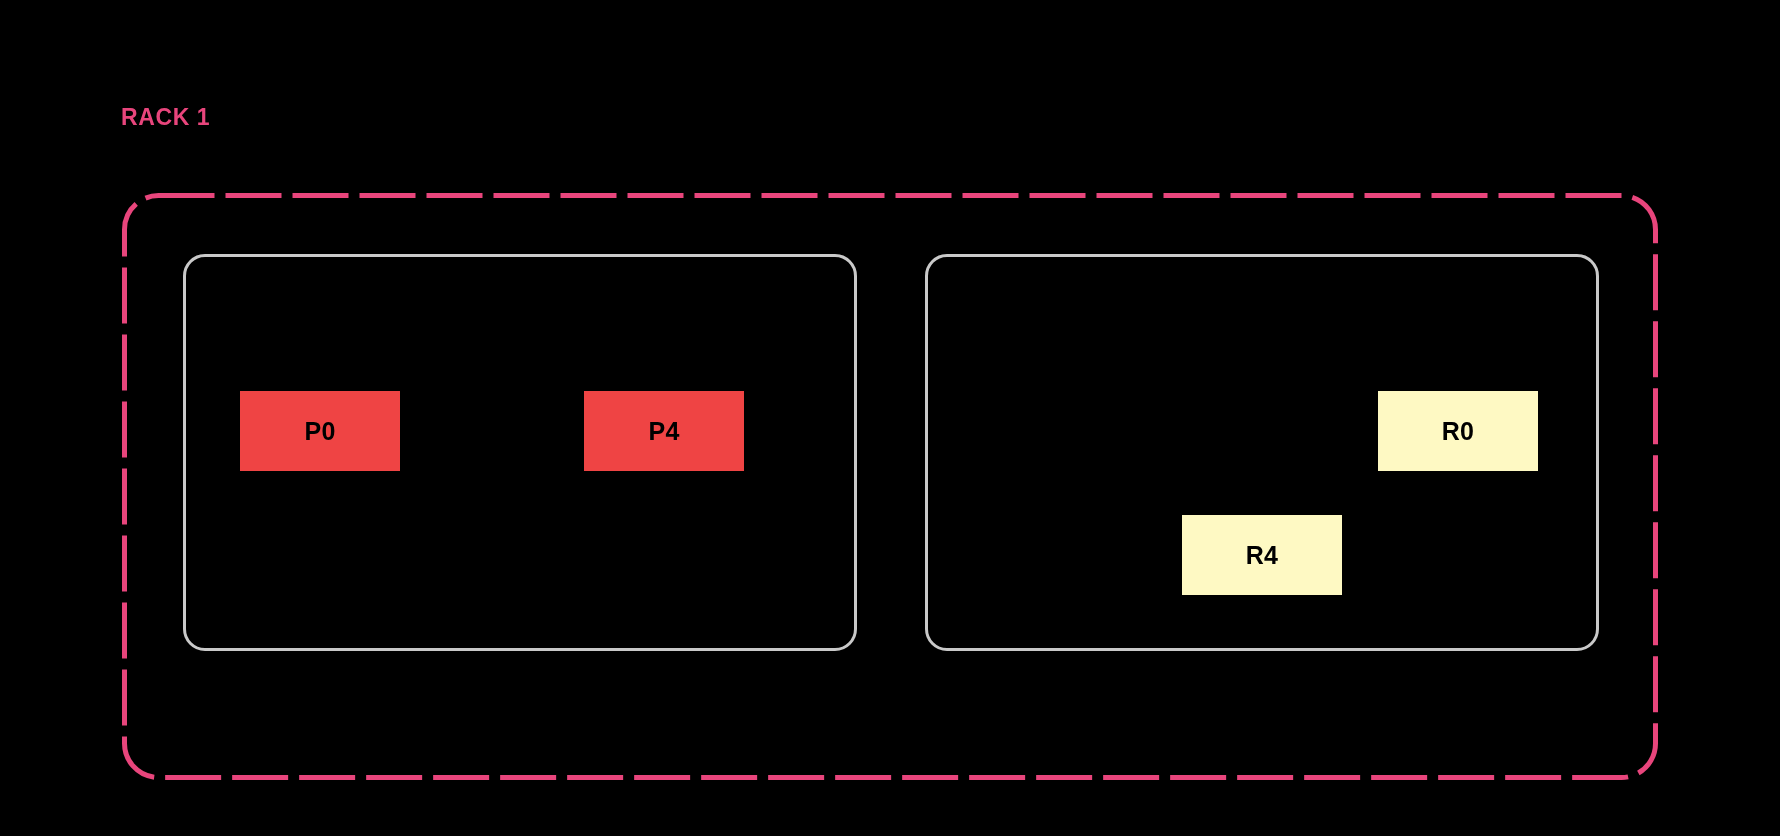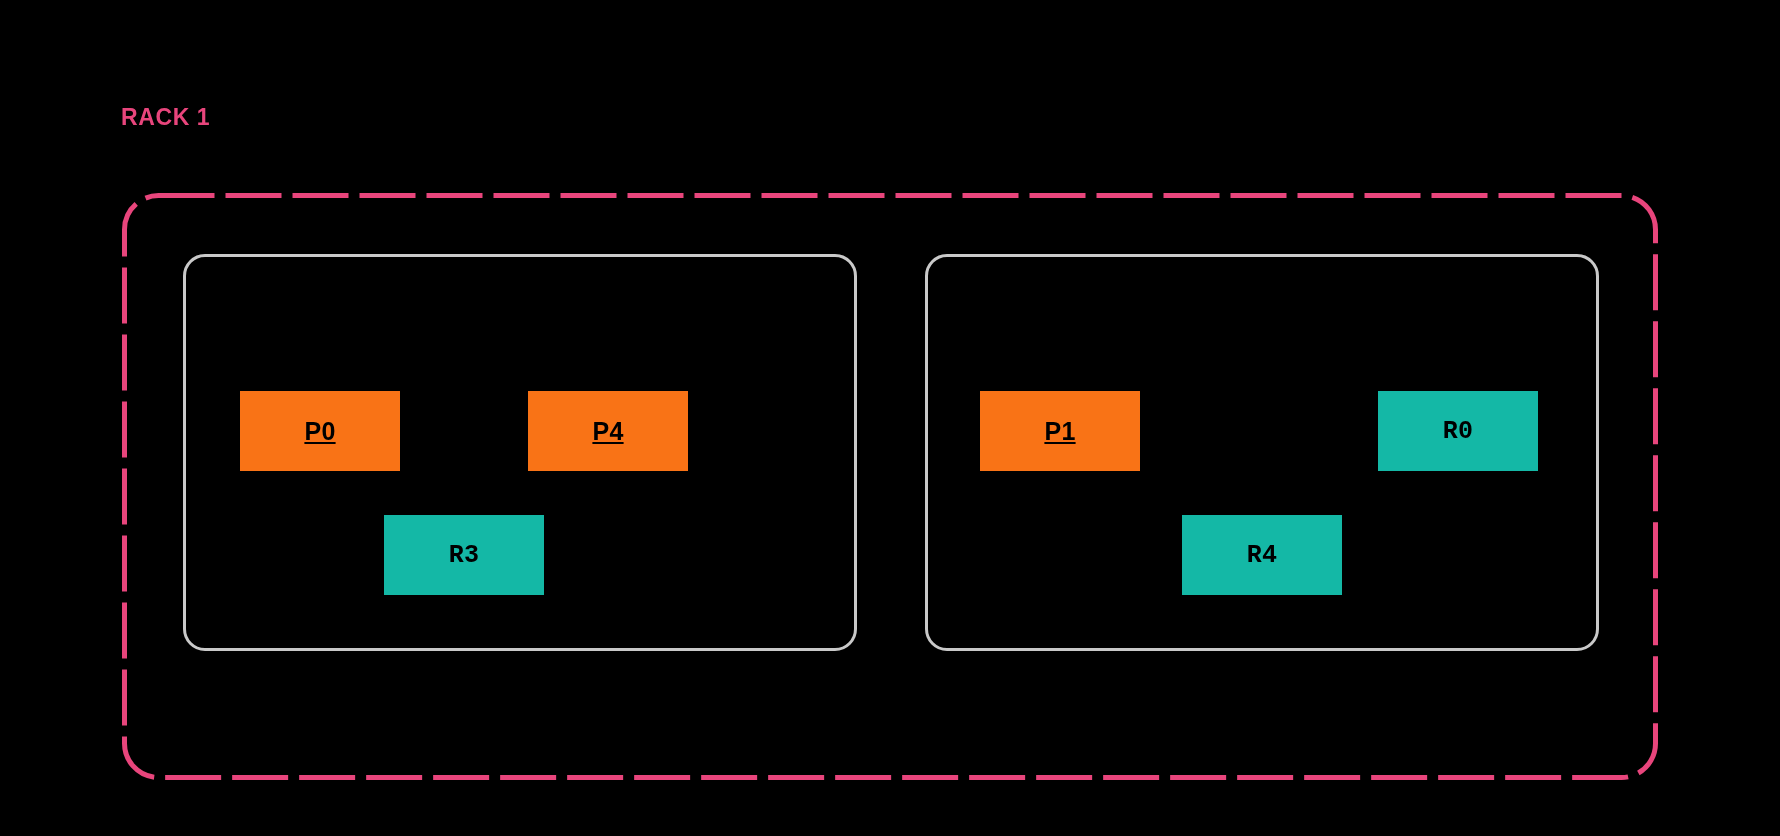--- a/index.html
+++ b/index.html
@@ -75,31 +75,31 @@
     display: flex;
     align-items: center;
     justify-content: center;
     font-size: 25px;
     font-weight: bold;
     color: #000000;
     letter-spacing: 0.3px;
     line-height: 1;
     user-select: none;
   }
-  .cell.primary { background: #f97316; text-decoration: underline; }
-  .cell.replica { background: #14b8a6; font-family: Liberation Mono, monospace; }
+  .cell.primary { background: #ef4444; }
+  .cell.replica { background: #fef9c3; }
 
   
   .row-top    { top: 363px; }
   .row-bottom { top: 487px; }
 
   
   .ln-c0 { left: 240px; }
   .ln-c1 { left: 384px; }
-  .ln-c2 { left: 528px; }
+  .ln-c2 { left: 584px; }
   
   .rn-c0 { left: 980px; }
   .rn-c1 { left: 1182px; }
   .rn-c2 { left: 1378px; }
 </style>
 </head>
 <body>
 
 <div id="canvas">
 
@@ -111,20 +111,18 @@
     </svg>
   </div>
 
   <div class="node node-left"></div>
 
   <div class="node node-right"></div>
 
   <div class="cell primary row-top ln-c0">P0</div>
   <div class="cell primary row-top ln-c2">P4</div>
 
-  <div class="cell replica row-bottom ln-c1">R3</div>
 
-  <div class="cell primary row-top rn-c0">P1</div>
   <div class="cell replica row-top rn-c2">R0</div>
 
   <div class="cell replica row-bottom rn-c1">R4</div>
 
 </div>
 
 </body></html>

